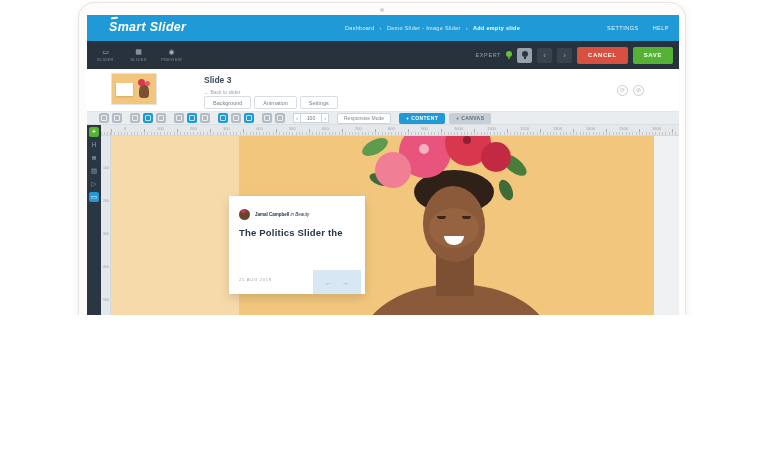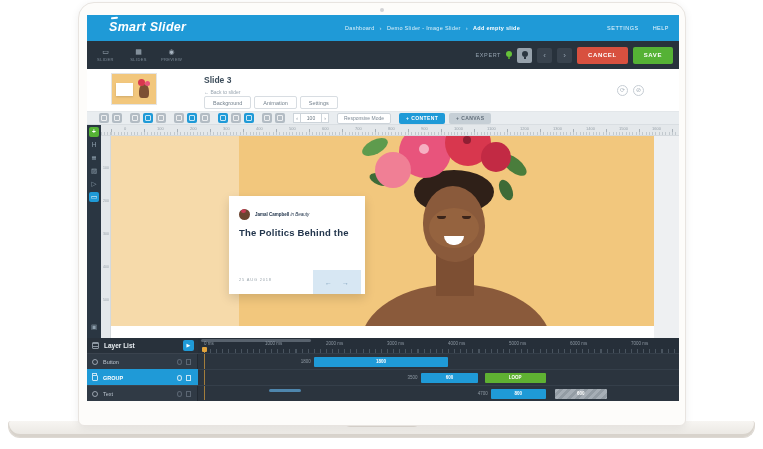--- a/index.html
+++ b/index.html
@@ -1,17 +1,17 @@
 <!DOCTYPE html>
 <html><head>
 <meta charset="utf-8">
 <style>
   html,body{margin:0;padding:0;background:#fff;}
   *{box-sizing:border-box;font-family:"Liberation Sans",sans-serif;}
-  .stage{position:relative;width:763px;height:449px;background:#fff;overflow:hidden;}
+  .stage{position:relative;width:763px;height:315px;background:#fff;overflow:hidden;}
 
   
   .bezel{position:absolute;left:78px;top:2px;width:608px;height:424px;background:#fdfcfa;
          border:1px solid #e8e4e0;border-radius:16px 16px 6px 6px;box-shadow:0 2px 8px rgba(0,0,0,.07);}
   .camera{position:absolute;left:301px;top:5px;width:4px;height:4px;border-radius:50%;background:#d2d3d5;}
   .base{position:absolute;left:8px;top:421px;width:747px;height:17px;border:1px solid #ddd8d2;border-top:0;
         background:linear-gradient(#f7f5f2,#e9e6e1);border-radius:3px 3px 12px 12px;box-shadow:inset 0 -3px 0 #d8d3cc;}
   .notch{position:absolute;left:335px;top:0;width:76px;height:6px;background:#ddd8d2;border-radius:0 0 8px 8px;}
 
   
@@ -328,21 +328,21 @@
             <div class="fl" style="left:308px;top:8px;width:10px;height:10px;background:#f6b0c2;"></div>
             <div class="fl" style="left:352px;top:0px;width:8px;height:8px;background:#8e1f33;"></div>
           </div>
         </div>
         <div class="whitestrip"></div>
 
         <div class="card">
           <div class="avatar"></div>
           <div class="byline"><b>Jamal Campbell</b><i> in Beauty</i></div>
           <div class="card-title">
-            <div>The Politics Behind the</div>
+            <div>The Politics Slider the</div>
           </div>
           <div class="card-date">25 AUG 2018</div>
           <div class="nav-box">
             <button class="nav-arrow">←</button>
             <button class="nav-arrow">→</button>
           </div>
         </div>
       </div>
 
       <div class="timeline">

